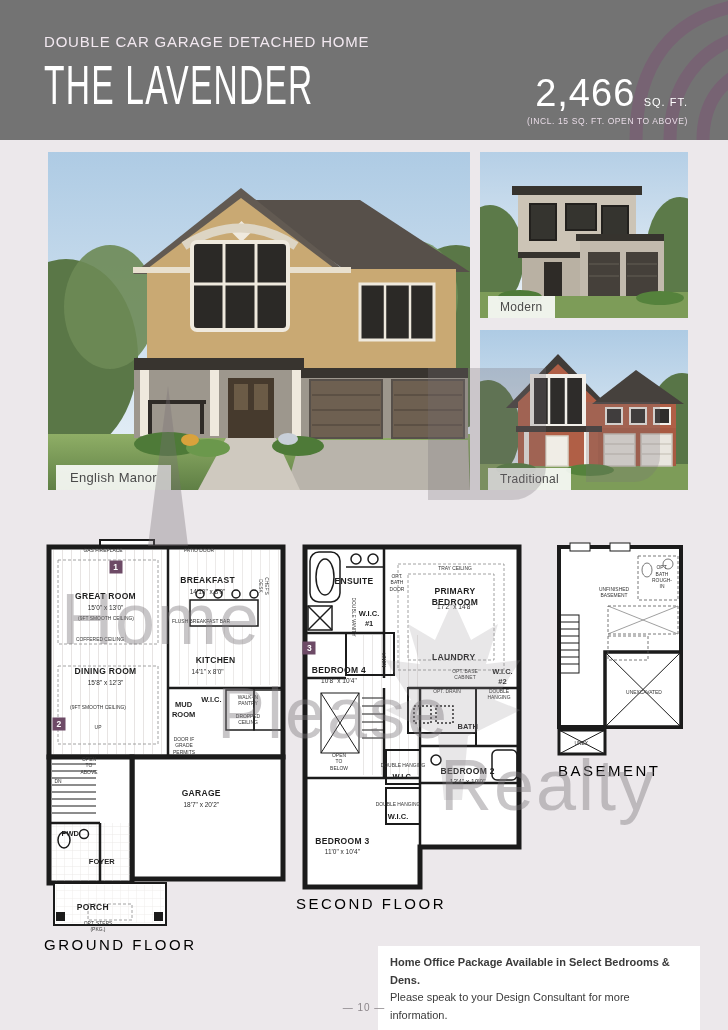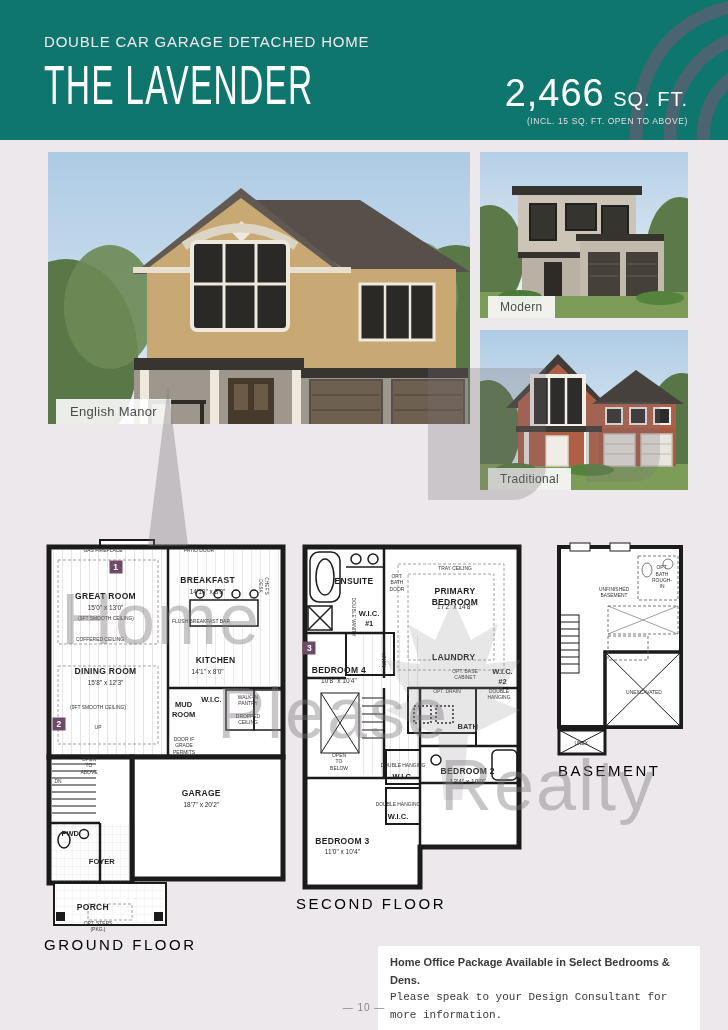--- a/index.html
+++ b/index.html
@@ -1,32 +1,32 @@
 <!DOCTYPE html>
 <html><head>
 <meta charset="utf-8">
 <style>
   html,body{margin:0;padding:0;}
   body{width:728px;height:1030px;position:relative;overflow:hidden;
        background:#ece8eb;font-family:"Liberation Sans",sans-serif;}
 
   
-  .header{position:absolute;left:0;top:0;width:728px;height:140px;background:#0f766e;overflow:hidden;}
+  .header{position:absolute;left:0;top:0;width:728px;height:140px;background:#737373;overflow:hidden;}
   .header .swirl{position:absolute;right:0;top:0;}
   .hdr-subtitle{position:absolute;left:44px;top:33px;color:#f2e8f0;font-size:15px;letter-spacing:.8px;font-weight:400;}
   .hdr-title{position:absolute;left:44px;top:52px;color:#ffffff;font-size:56px;font-weight:400;
              letter-spacing:2px;transform:scaleX(.6);transform-origin:left top;white-space:nowrap;}
   .hdr-sqft{position:absolute;right:40px;top:72px;color:#fff;text-align:right;white-space:nowrap;}
   .hdr-sqft .val{font-size:38px;font-weight:400;letter-spacing:1px;}
-  .hdr-sqft .unit{font-size:20px;letter-spacing:1px;margin-left:4px;}
+  .hdr-sqft .unit{font-size:11px;letter-spacing:1px;margin-left:4px;}
   .hdr-note{position:absolute;right:40px;top:116px;color:#e9dce7;font-size:8.5px;letter-spacing:.6px;}
 
   
   .fig{position:absolute;overflow:hidden;}
-  .fig-manor{left:48px;top:152px;width:422px;height:272px;}
+  .fig-manor{left:48px;top:152px;width:422px;height:338px;}
   .fig-modern{left:480px;top:152px;width:208px;height:166px;}
   .fig-trad{left:480px;top:330px;width:208px;height:160px;}
   .fig svg{display:block;}
   .chip{position:absolute;left:8px;bottom:0;background:rgba(255,255,255,.88);color:#4a4a4a;
         font-size:13px;padding:5px 14px;letter-spacing:.3px;}
   .fig-modern .chip,.fig-trad .chip{font-size:12px;padding:4px 12px;}
 
   
   .plan{position:absolute;}
   .plan-ground{left:40px;top:538px;width:252px;height:400px;}
@@ -61,21 +61,21 @@
   .wm-block2{position:absolute;left:586px;top:402px;width:74px;height:80px;
              background:rgba(120,113,118,.25);border-radius:0 0 26px 0;}
   .wm-leaf{position:absolute;left:378px;top:600px;width:150px;height:200px;
            background:rgba(150,144,148,.22);
            clip-path:polygon(50% 0,62% 20%,80% 12%,72% 32%,95% 30%,78% 50%,95% 55%,60% 68%,56% 100%,44% 100%,40% 68%,5% 55%,22% 50%,5% 30%,28% 32%,20% 12%,38% 20%);}
 
   
   .note-box{position:absolute;left:378px;top:946px;width:322px;background:#ffffff;
             padding:8px 12px;box-sizing:border-box;z-index:7;}
   .note-box .l1{font-size:11px;font-weight:700;color:#3a3a3a;line-height:1.6;}
-  .note-box .l2{font-size:11px;font-weight:400;color:#3a3a3a;line-height:1.6;font-family:Liberation Mono, monospace;}
+  .note-box .l2{font-size:11px;font-weight:400;color:#3a3a3a;line-height:1.6;}
   .page-num{position:absolute;left:0;top:1002px;width:728px;text-align:center;
             font-size:10px;color:#8b8589;letter-spacing:1px;z-index:7;}
 </style>
 </head>
 <body>
 
 <header class="header">
   <svg class="swirl" width="240" height="140" viewBox="0 0 240 140">
     <g fill="none" stroke="#7b5674" stroke-width="13" opacity=".55">
       <path d="M148,140 C148,62 186,18 248,6"></path>

